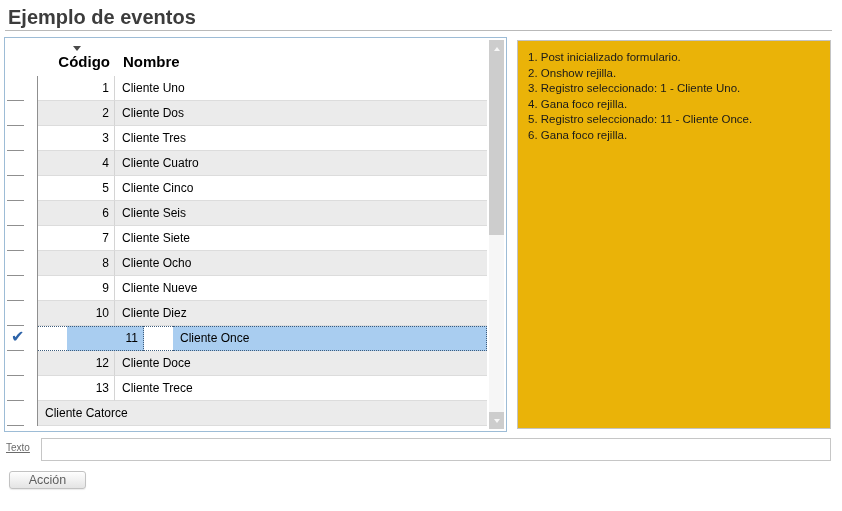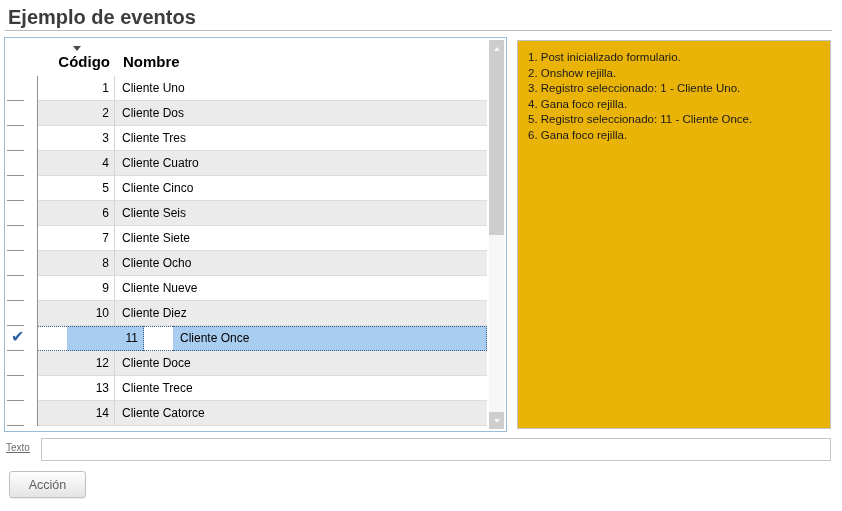--- a/index.html
+++ b/index.html
@@ -79,21 +79,21 @@
   .texto-label {
     position:absolute; left:6px; top:442px; font-size:10px; color:#6b6b6b;text-decoration:underline;
   }
   .texto-input {
     position:absolute; left:41px; top:438px; width:790px; height:23px;
     border:1px solid #c6c6c6; background:#ffffff; font-size:12px;
     font-family:"Liberation Sans","DejaVu Sans",sans-serif; padding:0 4px;
     outline:none;
   }
   .accion-button {
-    position:absolute; left:9px; top:471px; width:77px; height:27px;
+    position:absolute; left:9px; top:471px; width:77px; height:18px;
     border:1px solid #c2c2c2; border-radius:3px;
     background:linear-gradient(#fefefe,#e4e4e4);
     color:#5f5f5f; font-size:12.5px;
     font-family:"Liberation Sans","DejaVu Sans",sans-serif;
     box-shadow:0 1px 1px rgba(0,0,0,0.08); cursor:pointer;
   }
 </style>
 </head>
 <body>
 
@@ -175,21 +175,20 @@
         <div class="c-codigo">12</div>
         <div class="c-nombre">Cliente Doce</div>
       </div>
       <div class="grid-row odd">
         <div class="c-rowsel"></div>
         <div class="c-codigo">13</div>
         <div class="c-nombre">Cliente Trece</div>
       </div>
       <div class="grid-row even">
         <div class="c-rowsel"></div>
-        <div class="c-codigo">14</div>
         <div class="c-nombre">Cliente Catorce</div>
       </div>
     </div>
   </div>
 
   <div class="vscroll">
     <div class="vs-btn vs-btn-up">
       <span class="arr-up"></span>
     </div>
     <div class="vs-thumb"></div>

